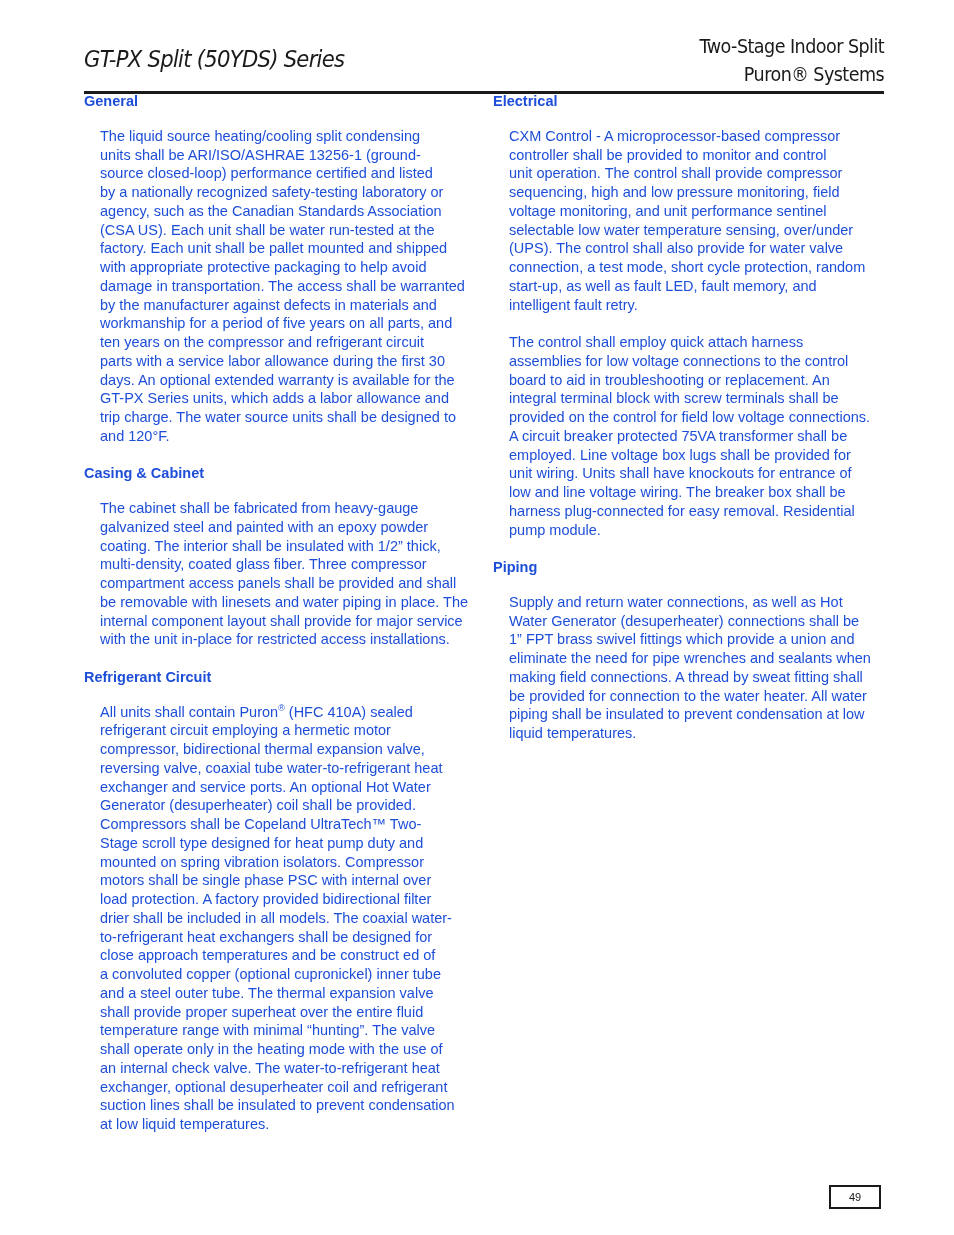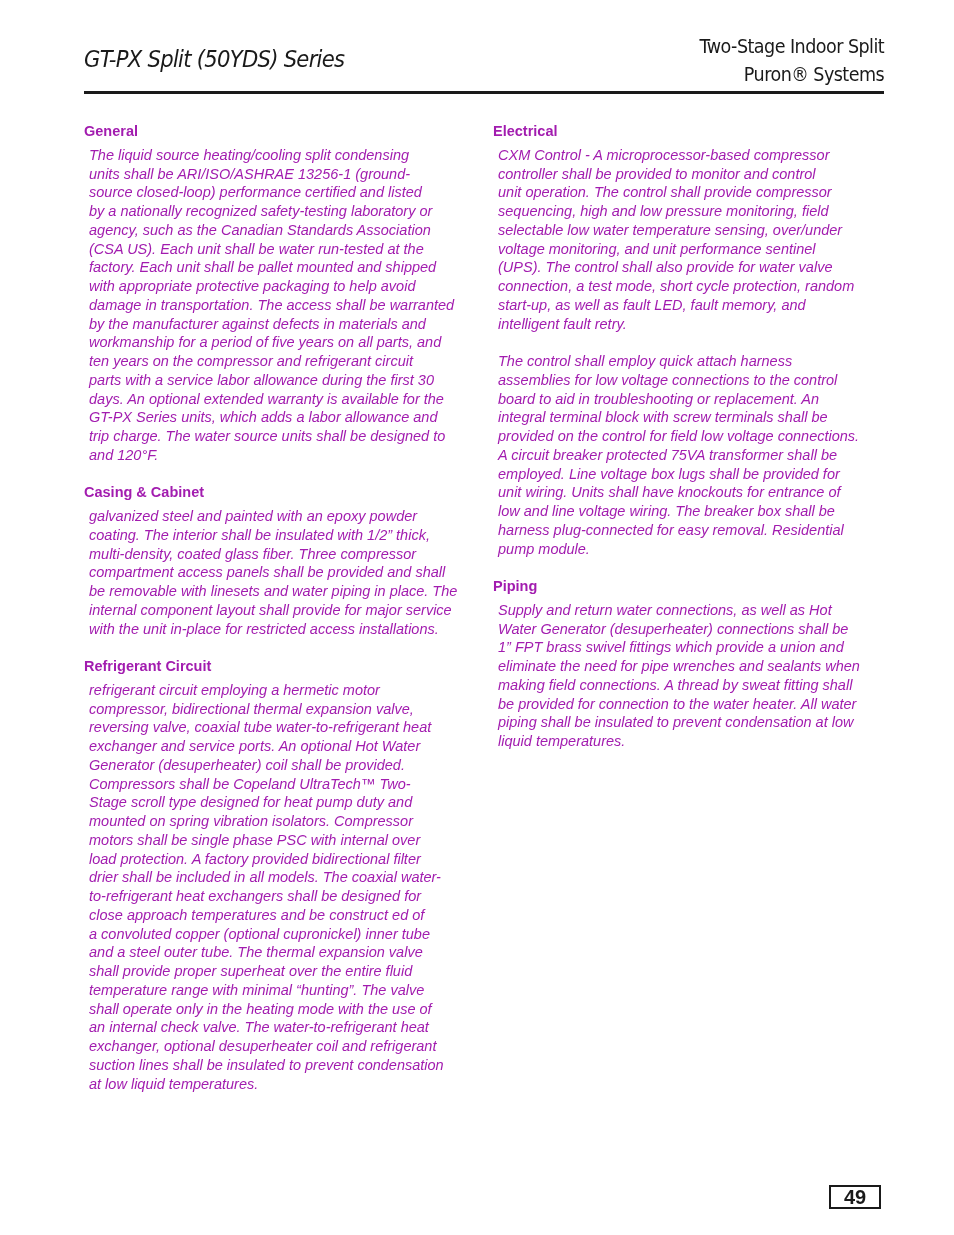--- a/index.html
+++ b/index.html
@@ -10,37 +10,37 @@
     font-size:23px; letter-spacing:-0.8px; color:#1a1a1a;
     transform:scaleX(0.92); transform-origin:left top;
   }
   .page-subtitle {
     position:absolute; right:70px; top:33px; text-align:right;
     font-family:"DejaVu Sans", sans-serif; font-size:19.5px; line-height:28px;
     letter-spacing:-0.6px; color:#1a1a1a;
     transform:scaleX(0.9); transform-origin:right top;
   }
   .header-rule { position:absolute; left:84px; top:91px; width:800px; height:3px; background:#1a1a1a; }
-  .col { position:absolute; top:122px; width:392px;
-    font-family:"Liberation Sans", sans-serif; font-size:14.5px; line-height:18.75px; color:#a21caf; }
+  .col { position:absolute; top:92px; width:392px;
+    font-family:"Liberation Sans", sans-serif; font-size:14.5px; line-height:18.75px; color:#1d4ed8; }
   .col-left { left:84px; }
   .col-right { left:493px; }
   .section { margin:0 0 18.75px 0; }
   .section h3 { margin:0; font-size:14.5px; line-height:18.75px; font-weight:bold; }
-  .section p { margin:5px;font-style:italic; }
+  .section p { margin:16px; }
   .line { display:block; white-space:nowrap; }
   sup { font-size:9px; line-height:0; vertical-align:6px; }
   .footer-text {
     position:absolute; right:125px; top:1234px;
     font-family:Liberation Sans, sans-serif; font-size:10px; color:#1a1a1a; white-space:nowrap;
   }
   .page-number {
     position:absolute; left:829px; top:1185px; width:52px; height:24px;
     border:2px solid #1a1a1a; box-sizing:border-box; text-align:center;
-    font-family:"Liberation Sans", sans-serif; font-size:20px; line-height:20px; color:#1a1a1a;font-weight:bold;
+    font-family:"Liberation Sans", sans-serif; font-size:11px; line-height:20px; color:#1a1a1a;
   }
 </style>
 </head>
 <body>
 
 <div class="page-title">GT-PX Split (50YDS) Series</div>
 <div class="page-subtitle">
   <div>Two-Stage Indoor Split</div>
   <div>Puron® Systems</div>
 </div>
@@ -65,47 +65,49 @@
         <span class="line">parts with a service labor allowance during the first 30</span>
         <span class="line">days. An optional extended warranty is available for the</span>
         <span class="line">GT-PX Series units, which adds a labor allowance and</span>
         <span class="line">trip charge. The water source units shall be designed to</span>
         <span class="line">and 120°F.</span>
       </p>
   </div>
   <div class="section">
     <h3>Casing &amp; Cabinet</h3>
     <p>
+        <span class="line">The cabinet shall be fabricated from heavy-gauge</span>
         <span class="line">galvanized steel and painted with an epoxy powder</span>
         <span class="line">coating. The interior shall be insulated with 1/2” thick,</span>
         <span class="line">multi-density, coated glass fiber. Three compressor</span>
         <span class="line">compartment access panels shall be provided and shall</span>
         <span class="line">be removable with linesets and water piping in place. The</span>
         <span class="line">internal component layout shall provide for major service</span>
         <span class="line">with the unit in-place for restricted access installations.</span>
       </p>
   </div>
   <div class="section">
     <h3>Refrigerant Circuit</h3>
     <p>
+      <span class="line"><span>All units shall contain Puron</span><sup>®</sup><span> (HFC 410A) sealed</span></span>
       <span><span class="line">refrigerant circuit employing a hermetic motor</span><span class="line">compressor, bidirectional thermal expansion valve,</span><span class="line">reversing valve, coaxial tube water-to-refrigerant heat</span><span class="line">exchanger and service ports. An optional Hot Water</span><span class="line">Generator (desuperheater) coil shall be provided.</span><span class="line">Compressors shall be Copeland UltraTech™ Two-</span><span class="line">Stage scroll type designed for heat pump duty and</span><span class="line">mounted on spring vibration isolators. Compressor</span><span class="line">motors shall be single phase PSC with internal over</span><span class="line">load protection. A factory provided bidirectional filter</span><span class="line">drier shall be included in all models. The coaxial water-</span><span class="line">to-refrigerant heat exchangers shall be designed for</span><span class="line">close approach temperatures and be construct ed of</span><span class="line">a convoluted copper (optional cupronickel) inner tube</span><span class="line">and a steel outer tube. The thermal expansion valve</span><span class="line">shall provide proper superheat over the entire fluid</span><span class="line">temperature range with minimal “hunting”. The valve</span><span class="line">shall operate only in the heating mode with the use of</span><span class="line">an internal check valve. The water-to-refrigerant heat</span><span class="line">exchanger, optional desuperheater coil and refrigerant</span><span class="line">suction lines shall be insulated to prevent condensation</span><span class="line">at low liquid temperatures.</span></span>
     </p>
   </div>
 </div>
 
 <div class="col col-right">
   <div class="section">
     <h3>Electrical</h3>
     <p>
         <span class="line">CXM Control - A microprocessor-based compressor</span>
         <span class="line">controller shall be provided to monitor and control</span>
         <span class="line">unit operation. The control shall provide compressor</span>
         <span class="line">sequencing, high and low pressure monitoring, field</span>
+        <span class="line">voltage monitoring, and unit performance sentinel</span>
         <span class="line">selectable low water temperature sensing, over/under</span>
-        <span class="line">voltage monitoring, and unit performance sentinel</span>
         <span class="line">(UPS). The control shall also provide for water valve</span>
         <span class="line">connection, a test mode, short cycle protection, random</span>
         <span class="line">start-up, as well as fault LED, fault memory, and</span>
         <span class="line">intelligent fault retry.</span>
       </p>
   </div>
   <div class="section">
     <p>
         <span class="line">The control shall employ quick attach harness</span>
         <span class="line">assemblies for low voltage connections to the control</span>

